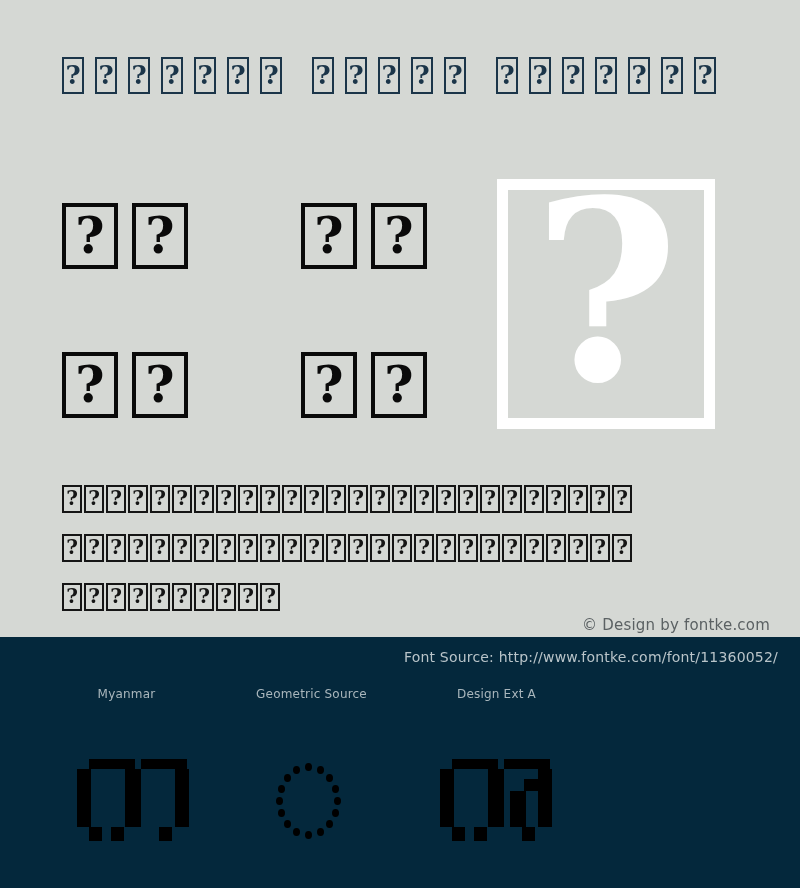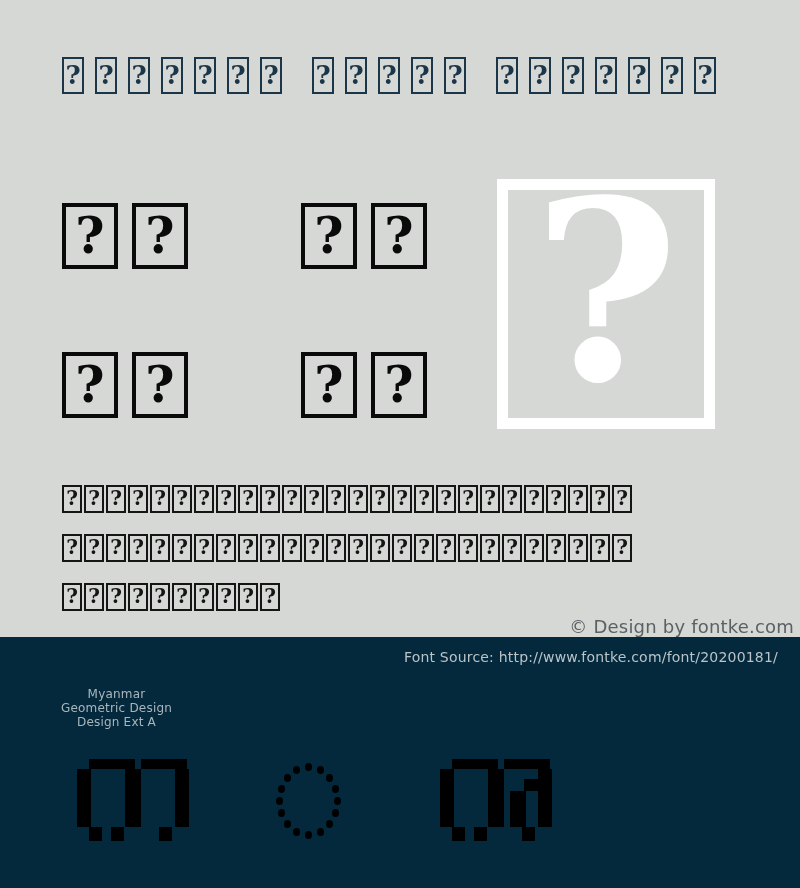--- a/index.html
+++ b/index.html
@@ -127,24 +127,24 @@
   }
   .para .qm {
     top: 1px;
     font-size: 20px;
     color: #151515;
   }
 
   
   .credit {
     position: absolute;
-    right: 6px;
+    right: 30px;
     top: 616px;
     font-family: "DejaVu Sans", sans-serif;
-    font-size: 18px;
+    font-size: 15px;
     color: #5b6163;
     letter-spacing: 0.2px;
   }
 
   
   .dark-panel {
     position: absolute;
     left: 0; top: 637px;
     width: 800px;
     height: 251px;
@@ -156,25 +156,24 @@
     top: 649px;
     font-family: "DejaVu Sans", sans-serif;
     font-size: 14px;
     color: #b9c4c9;
     letter-spacing: 0.2px;
   }
 
   
   .block-labels {
     position: absolute;
-    left: 24px;
+    left: 34px;
     top: 687px;
     width: 555px;
     display: flex;
-    flex-direction: column;
   }
   .block-labels .col {
     width: 185px;
     text-align: center;
     font-size: 12px;
     color: #a9b6bc;
     font-family: "DejaVu Sans", sans-serif;
     letter-spacing: 0.2px;
   }
 
@@ -242,25 +241,25 @@
   <div class="para" id="paragraph">
       <div class="line"><span class="tofu"><span class="qm">?</span></span><span class="tofu"><span class="qm">?</span></span><span class="tofu"><span class="qm">?</span></span><span class="tofu"><span class="qm">?</span></span><span class="tofu"><span class="qm">?</span></span><span class="tofu"><span class="qm">?</span></span><span class="tofu"><span class="qm">?</span></span><span class="tofu"><span class="qm">?</span></span><span class="tofu"><span class="qm">?</span></span><span class="tofu"><span class="qm">?</span></span><span class="tofu"><span class="qm">?</span></span><span class="tofu"><span class="qm">?</span></span><span class="tofu"><span class="qm">?</span></span><span class="tofu"><span class="qm">?</span></span><span class="tofu"><span class="qm">?</span></span><span class="tofu"><span class="qm">?</span></span><span class="tofu"><span class="qm">?</span></span><span class="tofu"><span class="qm">?</span></span><span class="tofu"><span class="qm">?</span></span><span class="tofu"><span class="qm">?</span></span><span class="tofu"><span class="qm">?</span></span><span class="tofu"><span class="qm">?</span></span><span class="tofu"><span class="qm">?</span></span><span class="tofu"><span class="qm">?</span></span><span class="tofu"><span class="qm">?</span></span><span class="tofu"><span class="qm">?</span></span></div>
       <div class="line"><span class="tofu"><span class="qm">?</span></span><span class="tofu"><span class="qm">?</span></span><span class="tofu"><span class="qm">?</span></span><span class="tofu"><span class="qm">?</span></span><span class="tofu"><span class="qm">?</span></span><span class="tofu"><span class="qm">?</span></span><span class="tofu"><span class="qm">?</span></span><span class="tofu"><span class="qm">?</span></span><span class="tofu"><span class="qm">?</span></span><span class="tofu"><span class="qm">?</span></span><span class="tofu"><span class="qm">?</span></span><span class="tofu"><span class="qm">?</span></span><span class="tofu"><span class="qm">?</span></span><span class="tofu"><span class="qm">?</span></span><span class="tofu"><span class="qm">?</span></span><span class="tofu"><span class="qm">?</span></span><span class="tofu"><span class="qm">?</span></span><span class="tofu"><span class="qm">?</span></span><span class="tofu"><span class="qm">?</span></span><span class="tofu"><span class="qm">?</span></span><span class="tofu"><span class="qm">?</span></span><span class="tofu"><span class="qm">?</span></span><span class="tofu"><span class="qm">?</span></span><span class="tofu"><span class="qm">?</span></span><span class="tofu"><span class="qm">?</span></span><span class="tofu"><span class="qm">?</span></span></div>
       <div class="line"><span class="tofu"><span class="qm">?</span></span><span class="tofu"><span class="qm">?</span></span><span class="tofu"><span class="qm">?</span></span><span class="tofu"><span class="qm">?</span></span><span class="tofu"><span class="qm">?</span></span><span class="tofu"><span class="qm">?</span></span><span class="tofu"><span class="qm">?</span></span><span class="tofu"><span class="qm">?</span></span><span class="tofu"><span class="qm">?</span></span><span class="tofu"><span class="qm">?</span></span></div>
     </div>
 
   <div class="credit">© Design by fontke.com</div>
 
   <div class="dark-panel"></div>
 
-  <div class="source">Font Source: http://www.fontke.com/font/20200181/</div>
+  <div class="source">Font Source: http://www.fontke.com/font/11360052/</div>
 
   <div class="block-labels" id="block-labels">
       <div class="col">Myanmar</div>
-      <div class="col">Geometric Design</div>
+      <div class="col">Geometric Source</div>
       <div class="col">Design Ext A</div>
     </div>
 
   <div class="block-glyphs">
 
     <div class="col">
       <div class="pix pix-myanmar">
         <i style="left:14px;  top:14px;  width:46px; height:10px;"></i>
         <i style="left:66px;  top:14px;  width:46px; height:10px;"></i>
         <i style="left:2px;   top:24px;  width:14px; height:58px;"></i>

